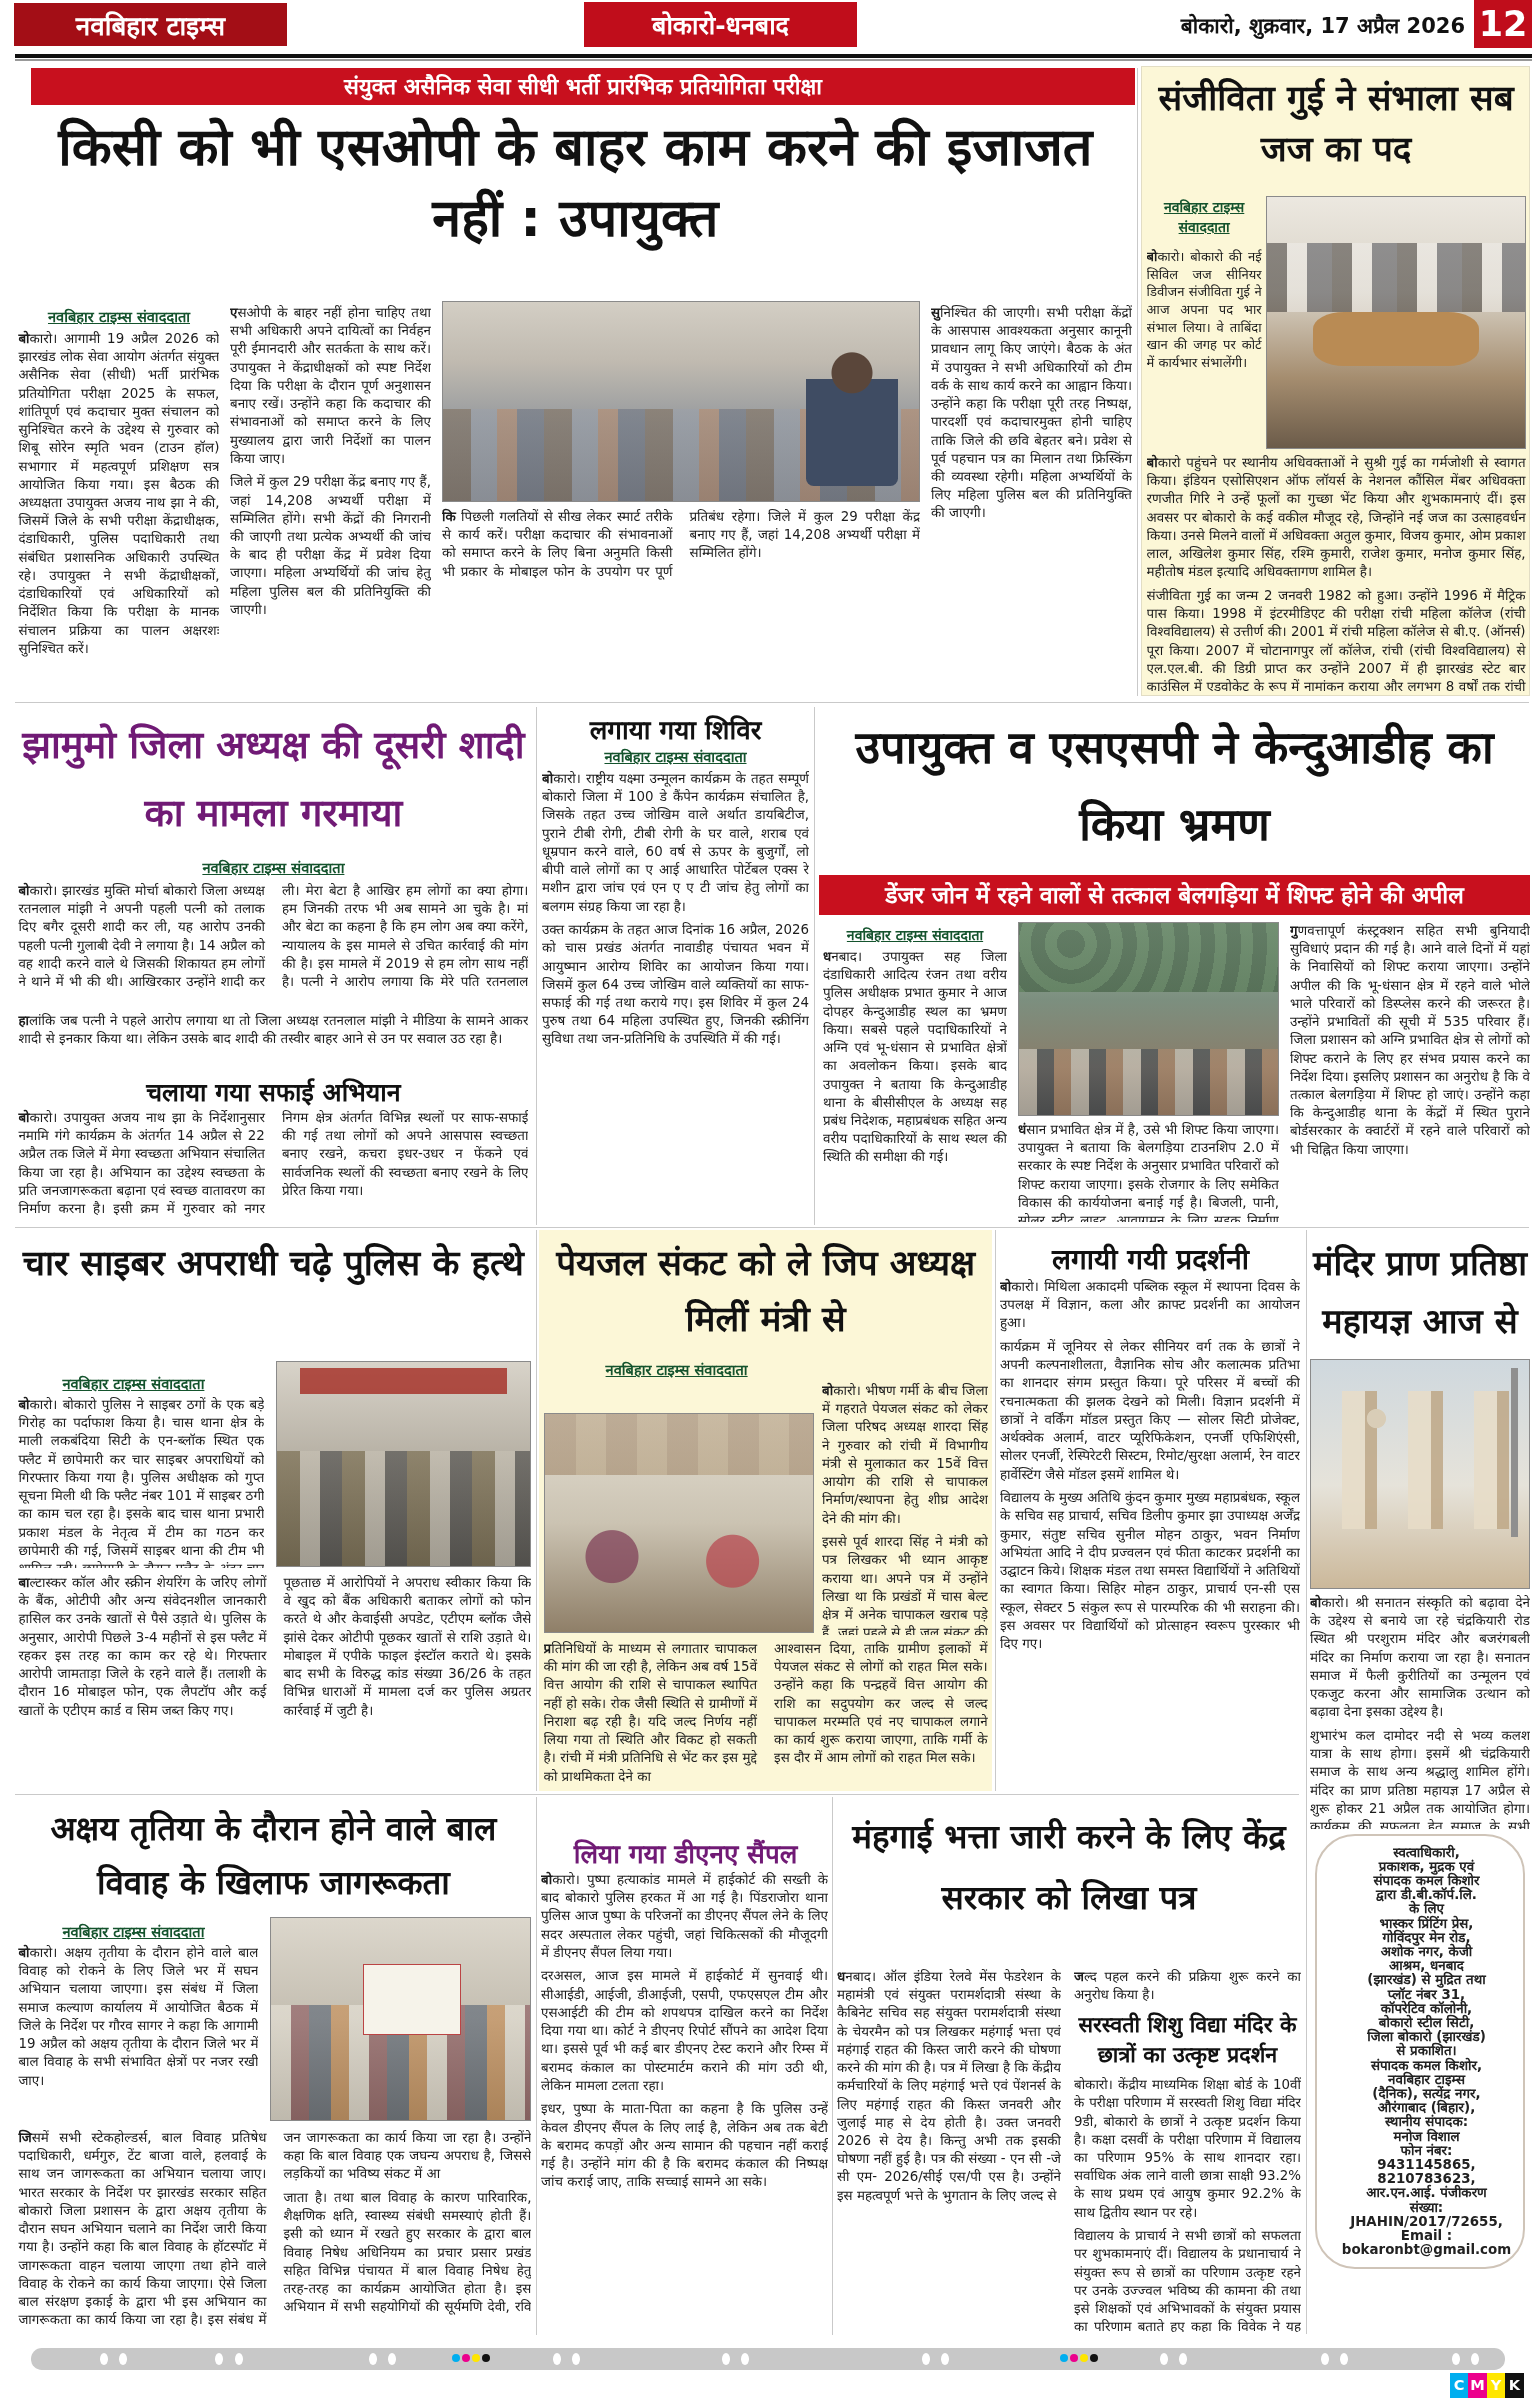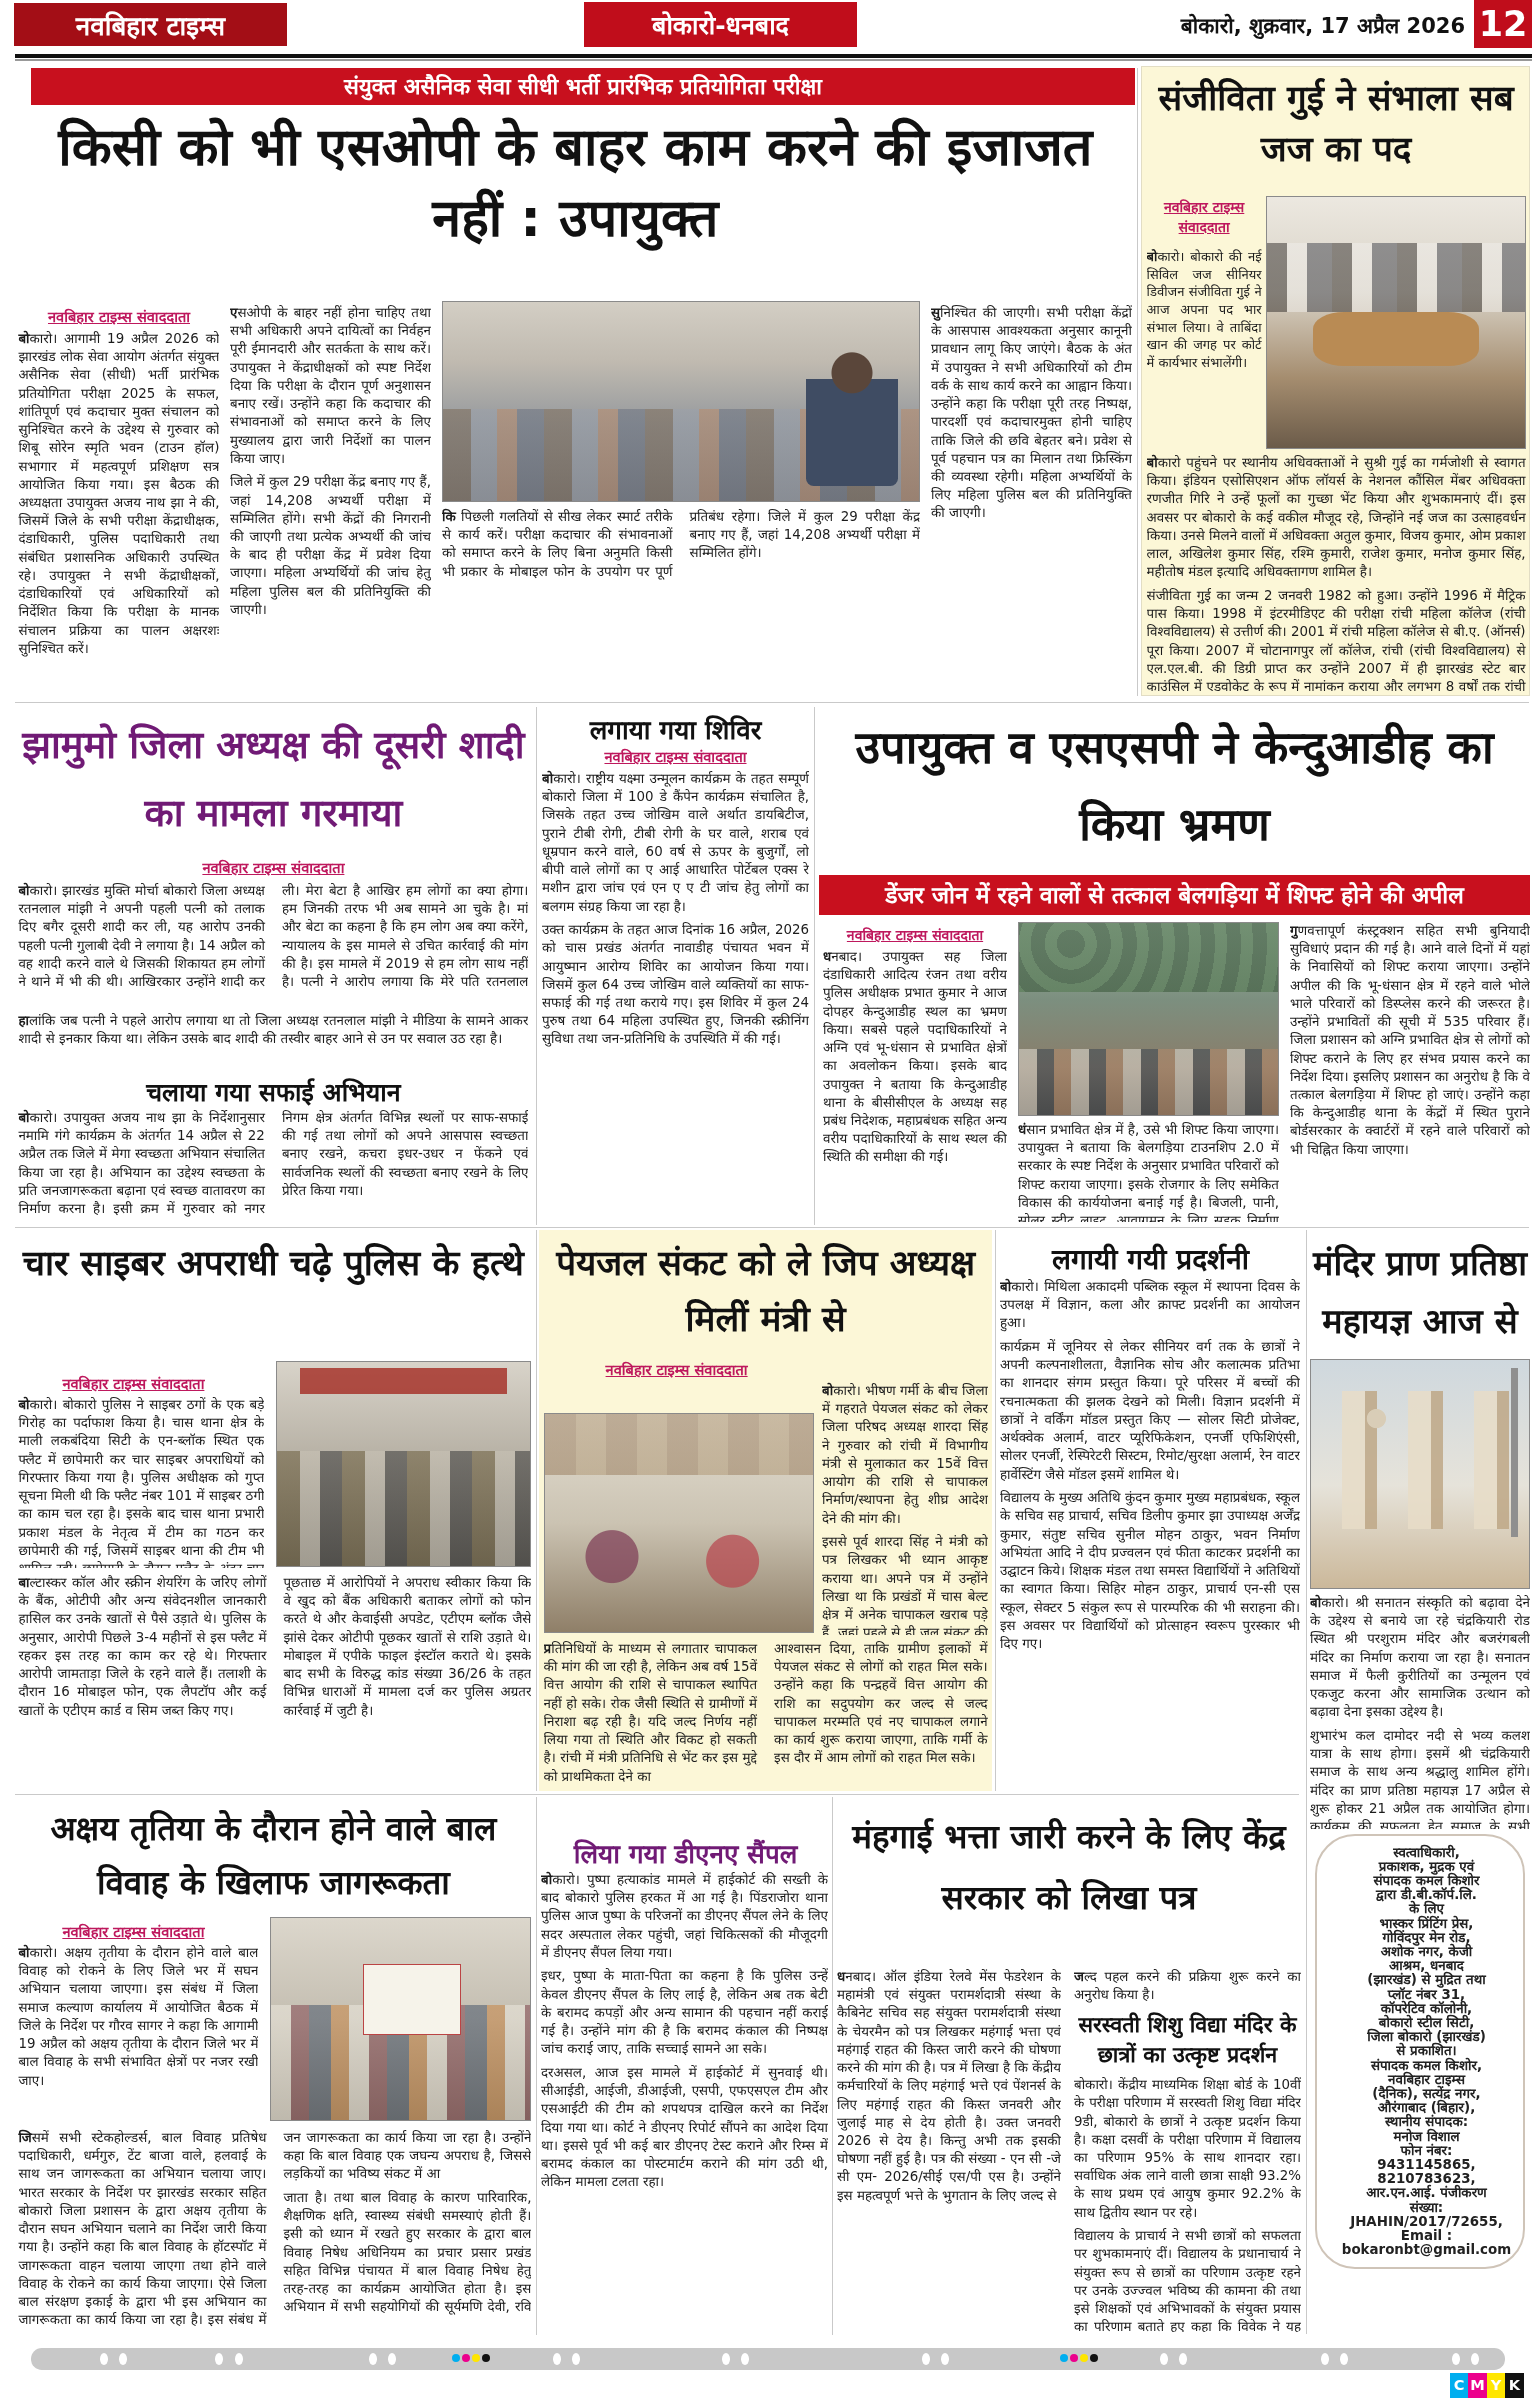--- a/index.html
+++ b/index.html
@@ -1,21 +1,21 @@
 <!DOCTYPE html>
 <html style="font-size:12.3px"><head>
 <meta charset="utf-8">
 <style>
   html,body{margin:0;padding:0;background:#e8e8e8;}
   body{font-family:"DejaVu Sans","Liberation Sans",sans-serif;color:#1c1c1c;}
   #page{position:relative;width:1536px;height:2401px;background:#ffffff;margin:0 auto;overflow:hidden;}
   .abs{position:absolute;}
   .hl{font-weight:bold;text-align:center;color:#111;}
   .red{color:#701a75;}
-  .byline{font-weight:bold;text-decoration:underline;font-size:14.6px;text-align:center;color:#be185d;}
+  .byline{font-weight:bold;text-decoration:underline;font-size:14.6px;text-align:center;color:#14532d;}
   .col{font-size:13.4px;line-height:1.36;text-align:justify;overflow:hidden;}
   .col p{margin:0 0 5.4px 0;}
   .col p:first-child::first-letter{font-weight:bold;}
   .two{column-count:2;column-gap:17px;}
   .photo{border:0.8px solid #8a8a8a;box-sizing:border-box;overflow:hidden;}
   .photo .band{position:absolute;left:0;right:0;}
   .kicker{background:#c8101e;color:#fff;font-weight:bold;text-align:center;}
   .strap{background:#c8101e;color:#fff;font-weight:bold;text-align:center;}
   .yellowbg{background:#fcf7d7;}
   .divider{background:#c9c9c9;}
@@ -186,22 +186,22 @@
   </div>
   <div class="abs col two" style="left:18.4px;top:2129px;width:513px;height:201px;">
     <p>जिसमें सभी स्टेकहोल्डर्स, बाल विवाह प्रतिषेध पदाधिकारी, धर्मगुरु, टेंट बाजा वाले, हलवाई के साथ जन जागरूकता का अभियान चलाया जाए। भारत सरकार के निर्देश पर झारखंड सरकार सहित बोकारो जिला प्रशासन के द्वारा अक्षय तृतीया के दौरान सघन अभियान चलाने का निर्देश जारी किया गया है। उन्होंने कहा कि बाल विवाह के हॉटस्पॉट में जागरूकता वाहन चलाया जाएगा तथा होने वाले विवाह के रोकने का कार्य किया जाएगा। ऐसे जिला बाल संरक्षण इकाई के द्वारा भी इस अभियान का जागरूकता का कार्य किया जा रहा है। इस संबंध में जन जागरूकता का कार्य किया जा रहा है। उन्होंने कहा कि बाल विवाह एक जघन्य अपराध है, जिससे लड़कियों का भविष्य संकट में आ</p>
     <p>जाता है। तथा बाल विवाह के कारण पारिवारिक, शैक्षणिक क्षति, स्वास्थ्य संबंधी समस्याएं होती हैं। इसी को ध्यान में रखते हुए सरकार के द्वारा बाल विवाह निषेध अधिनियम का प्रचार प्रसार प्रखंड सहित विभिन्न पंचायत में बाल विवाह निषेध हेतु तरह-तरह का कार्यक्रम आयोजित होता है। इस अभियान में सभी सहयोगियों की सूर्यमणि देवी, रवि कुमार राय, कुमारी किरण, मंजू देवी, सीमा देवी, नीतू कुमारी, लवली घोष, अभय कुमार सिंह, अनिल कुमार हेम्ब्रम, पुष्पा देवी आदि उपस्थित थीं।</p>
   </div>
 
   <div class="abs divider" style="left:536px;top:1797px;width:0.8px;height:538px;"></div>
   <div class="abs hl red" style="left:541px;top:1835px;width:289px;height:31px;font-size:26px;">लिया गया डीएनए सैंपल</div>
   <div class="abs col" style="left:541px;top:1871px;width:287px;height:459px;">
     <p>बोकारो। पुष्पा हत्याकांड मामले में हाईकोर्ट की सख्ती के बाद बोकारो पुलिस हरकत में आ गई है। पिंडराजोरा थाना पुलिस आज पुष्पा के परिजनों का डीएनए सैंपल लेने के लिए सदर अस्पताल लेकर पहुंची, जहां चिकित्सकों की मौजूदगी में डीएनए सैंपल लिया गया।</p>
+    <p>दरअसल, आज इस मामले में हाईकोर्ट में सुनवाई थी। सीआईडी, आईजी, डीआईजी, एसपी, एफएसएल टीम और एसआईटी की टीम को शपथपत्र दाखिल करने का निर्देश दिया गया था। कोर्ट ने डीएनए रिपोर्ट सौंपने का आदेश दिया था। इससे पूर्व भी कई बार डीएनए टेस्ट कराने और रिम्स में बरामद कंकाल का पोस्टमार्टम कराने की मांग उठी थी, लेकिन मामला टलता रहा।</p>
     <p>इधर, पुष्पा के माता-पिता का कहना है कि पुलिस उन्हें केवल डीएनए सैंपल के लिए लाई है, लेकिन अब तक बेटी के बरामद कपड़ों और अन्य सामान की पहचान नहीं कराई गई है। उन्होंने मांग की है कि बरामद कंकाल की निष्पक्ष जांच कराई जाए, ताकि सच्चाई सामने आ सके।</p>
-    <p>दरअसल, आज इस मामले में हाईकोर्ट में सुनवाई थी। सीआईडी, आईजी, डीआईजी, एसपी, एफएसएल टीम और एसआईटी की टीम को शपथपत्र दाखिल करने का निर्देश दिया गया था। कोर्ट ने डीएनए रिपोर्ट सौंपने का आदेश दिया था। इससे पूर्व भी कई बार डीएनए टेस्ट कराने और रिम्स में बरामद कंकाल का पोस्टमार्टम कराने की मांग उठी थी, लेकिन मामला टलता रहा।</p>
   </div>
 
   <div class="abs divider" style="left:832px;top:1797px;width:0.8px;height:538px;"></div>
   <div class="abs hl" style="left:837px;top:1806px;width:464px;height:151px;font-size:33px;line-height:1.85;">मंहगाई भत्ता जारी करने के लिए केंद्र सरकार को लिखा पत्र</div>
   <div class="abs col" style="left:837px;top:1968px;width:224px;height:364px;">
     <p>धनबाद। ऑल इंडिया रेलवे मेंस फेडरेशन के महामंत्री एवं संयुक्त परामर्शदात्री संस्था के कैबिनेट सचिव सह संयुक्त परामर्शदात्री संस्था के चेयरमैन को पत्र लिखकर महंगाई भत्ता एवं महंगाई राहत की किस्त जारी करने की घोषणा करने की मांग की है। पत्र में लिखा है कि केंद्रीय कर्मचारियों के लिए महंगाई भत्ते एवं पेंशनर्स के लिए महंगाई राहत की किस्त जनवरी और जुलाई माह से देय होती है। उक्त जनवरी 2026 से देय है। किन्तु अभी तक इसकी घोषणा नहीं हुई है। पत्र की संख्या - एन सी -जे सी एम- 2026/सीई एस/पी एस है। उन्होंने इस महत्वपूर्ण भत्ते के भुगतान के लिए जल्द से</p>
   </div>
   <div class="abs col" style="left:1074px;top:1968px;width:227px;height:364px;">
     <p>जल्द पहल करने की प्रक्रिया शुरू करने का अनुरोध किया है।</p>
     <div class="hl" style="font-size:21.5px;line-height:1.4;margin:4.6px 0 6.1px 0;">सरस्वती शिशु विद्या मंदिर के छात्रों का उत्कृष्ट प्रदर्शन</div>

